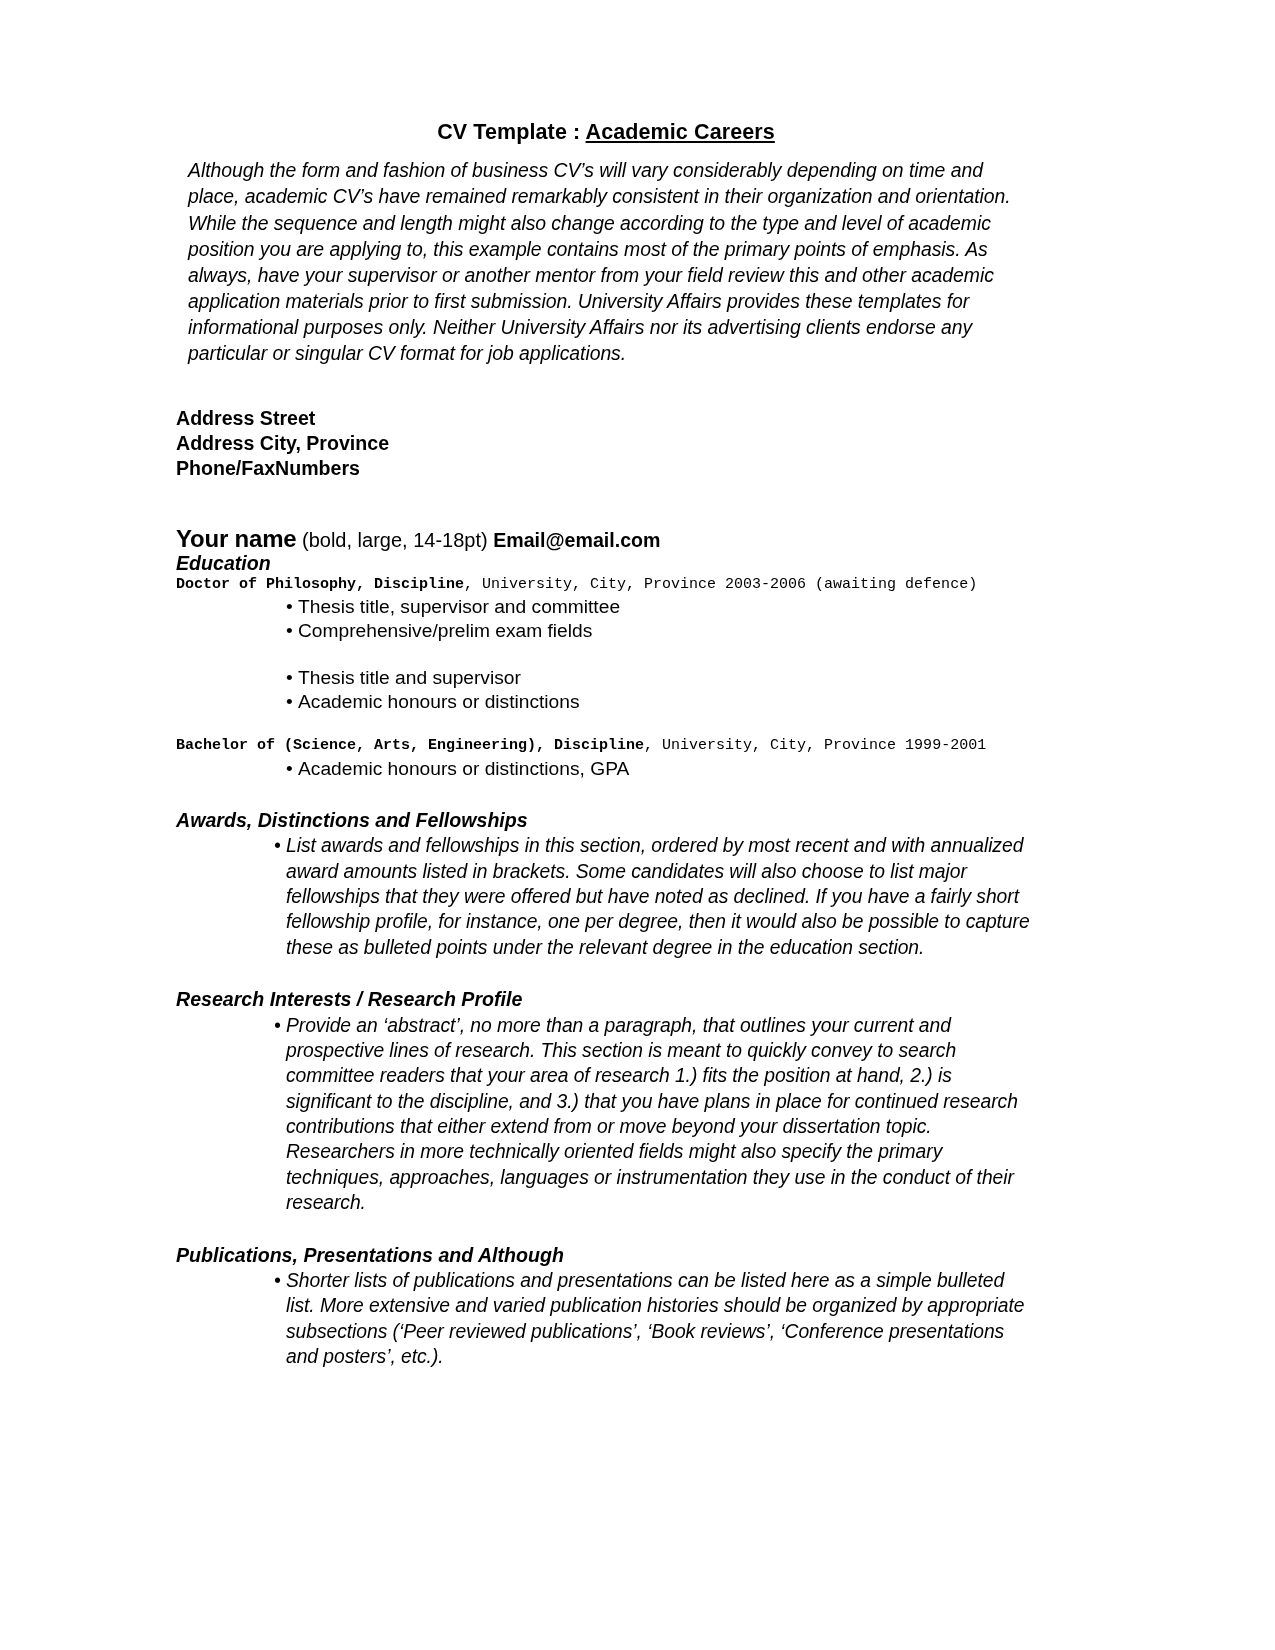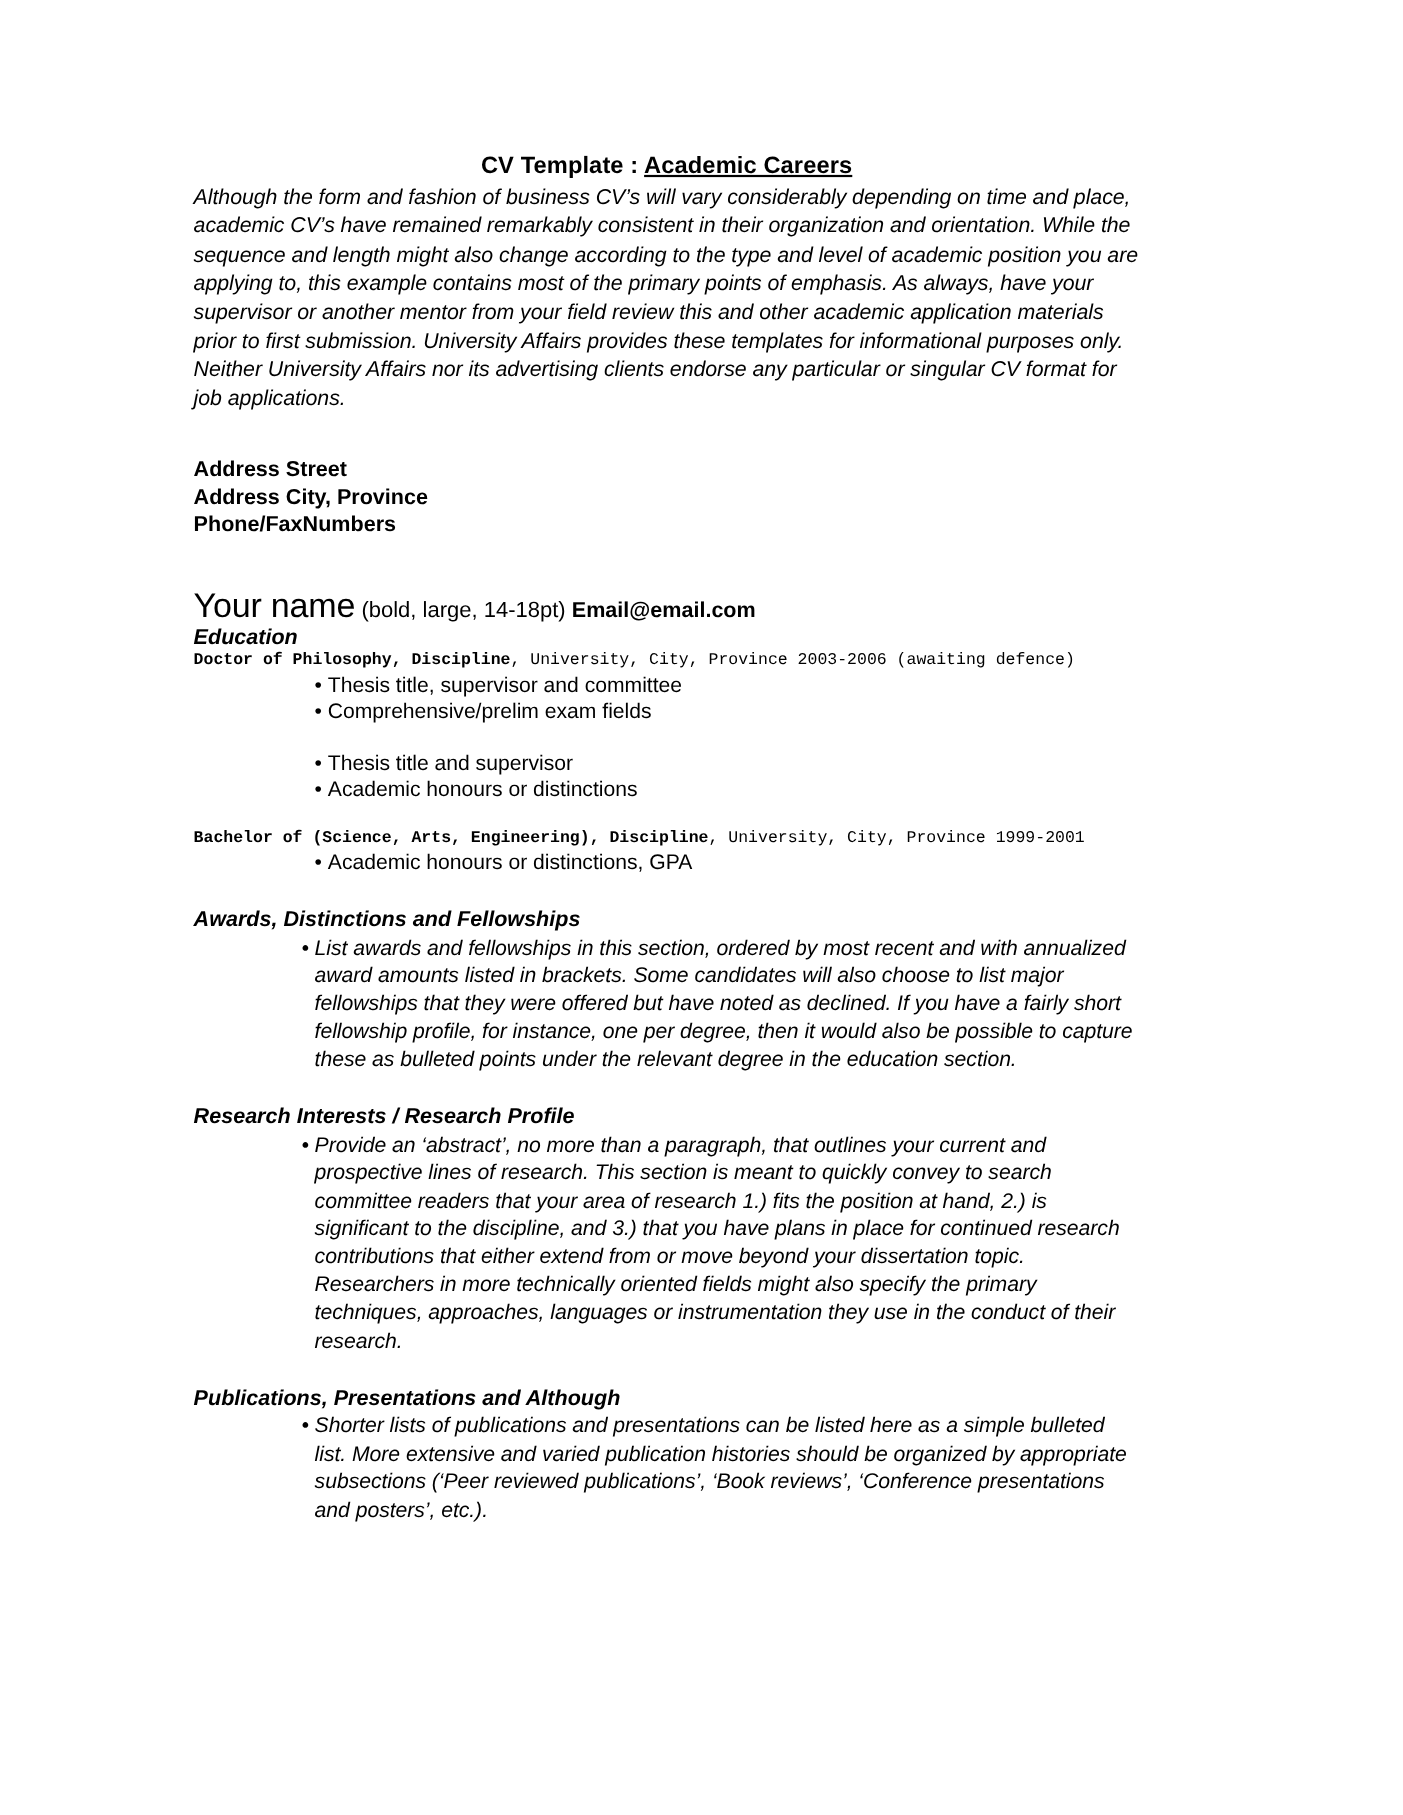--- a/index.html
+++ b/index.html
@@ -19,63 +19,63 @@
     position: relative;
     width: 1275px;
     height: 1650px;
     box-sizing: border-box;
     padding: 0;
     overflow: hidden;
   }
   .content {
     position: absolute;
     left: 176px;
-    top: 138px;
+    top: 120px;
     width: 860px;
   }
 
   
   .doc-title {
     font-size: 21.5px;
     font-weight: bold;
     text-align: center;
     letter-spacing: 0.1px;
     margin: 0 0 3px 0;
     line-height: 1.18;
   }
   .doc-title .plain { text-decoration: none; }
   .doc-title .underlined { text-decoration: underline; }
 
   .intro {
     font-size: 19.4px;
     font-style: italic;
     line-height: 1.345;
-    margin: 0;
+    margin: 12px;
     text-align: left;
     letter-spacing: -0.05px;
   }
 
   
   .address-block {
     margin-top: 40px;
     text-align: left;
     font-weight: bold;
     font-size: 19.6px;
     line-height: 1.285;
   }
 
   
   .name-line {
     margin-top: 44px;
     line-height: 1.06;
     white-space: nowrap;
   }
   .your-name {
-    font-size: 31px;
-    font-weight: normal;
+    font-size: 24px;
+    font-weight: bold;
     letter-spacing: -0.2px;
   }
   .name-note {
     font-size: 20px;
     font-weight: normal;
   }
   .email {
     font-size: 19.6px;
     font-weight: bold;
   }

